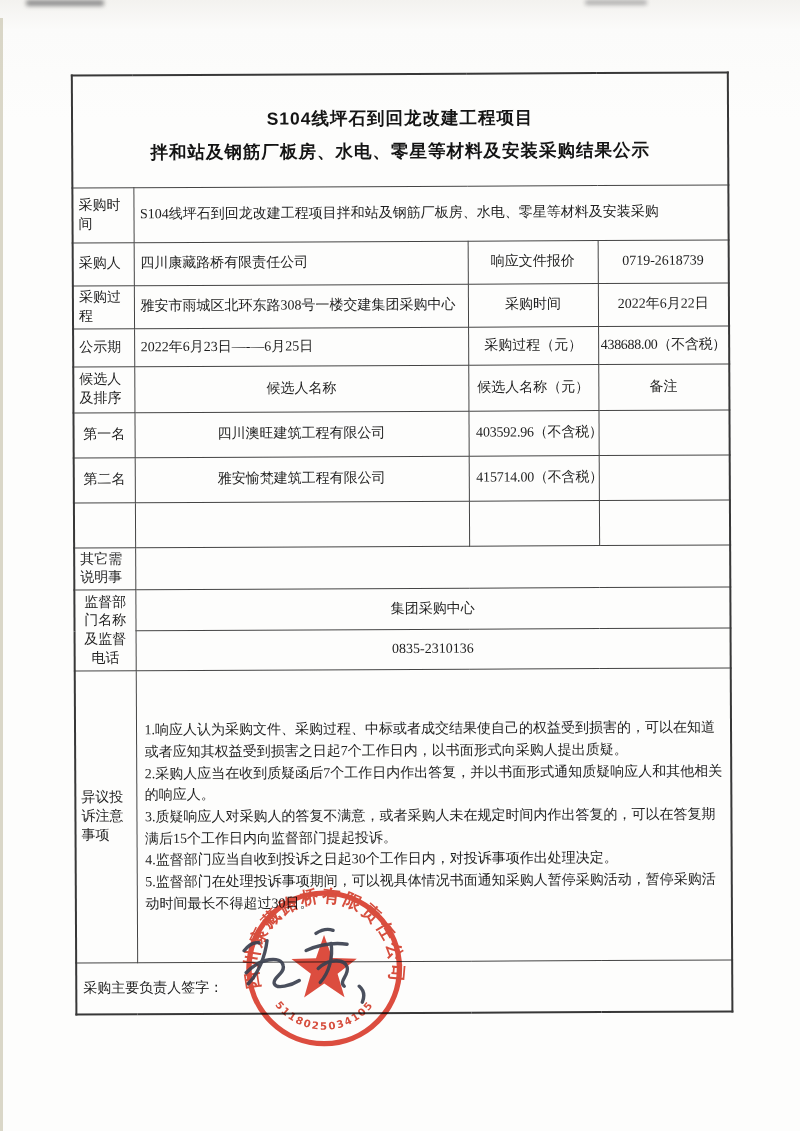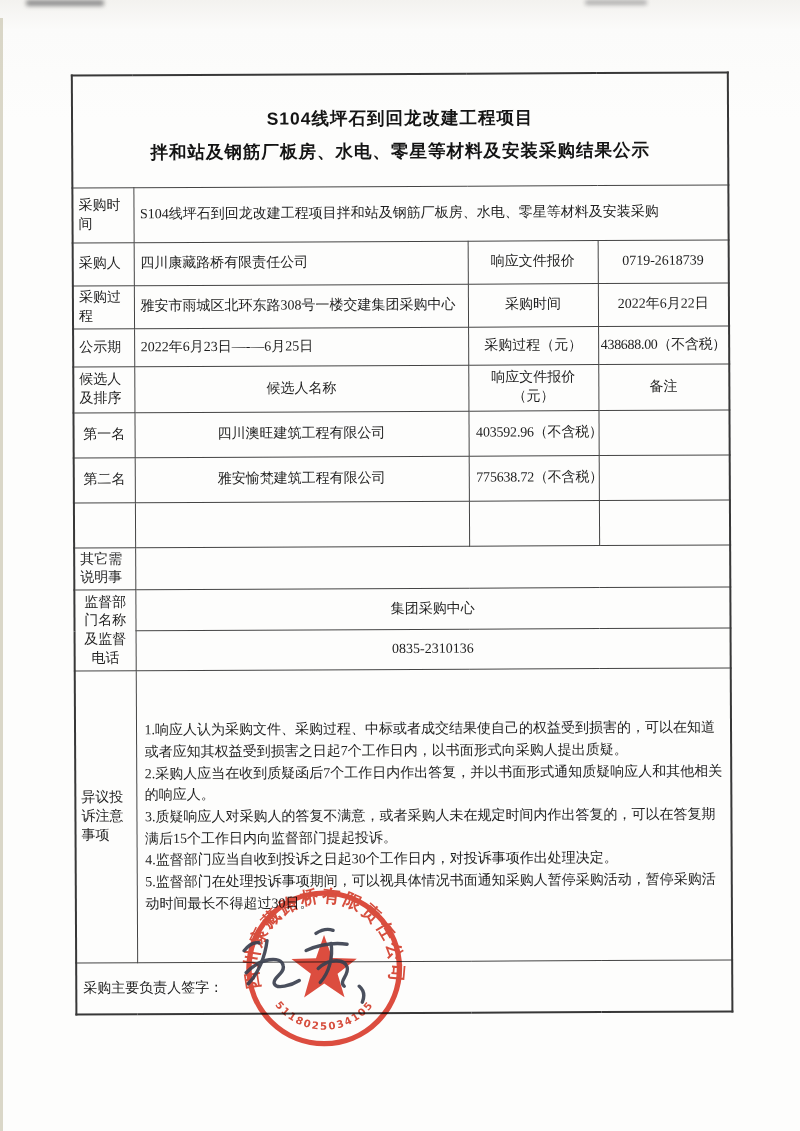--- a/index.html
+++ b/index.html
@@ -96,35 +96,35 @@
     <tr class="r4">
       <td class="lbl">公示期</td>
       <td class="nowrap">2022年6月23日—-—6月25日</td>
       <td class="c nowrap">采购过程（元）</td>
       <td class="price">438688.00（不含税）</td>
     </tr>
 
     <tr class="r5">
       <td class="lbl">候选人及排序</td>
       <td class="c">候选人名称</td>
-      <td class="c">响应文件报价（元）</td>
+      <td class="c">候选人名称（元）</td>
       <td class="c">备注</td>
     </tr>
 
     <tr class="r6">
       <td class="c">第一名</td>
       <td class="c">四川澳旺建筑工程有限公司</td>
       <td class="cand-price">403592.96（不含税）</td>
       <td></td>
     </tr>
 
     <tr class="r7">
       <td class="c">第二名</td>
       <td class="c">雅安愉梵建筑工程有限公司</td>
-      <td class="cand-price">775638.72（不含税）</td>
+      <td class="cand-price">415714.00（不含税）</td>
       <td></td>
     </tr>
 
     <tr class="r8">
       <td class="c"></td>
       <td class="c"></td>
       <td class="cand-price"></td>
       <td></td>
     </tr>
 

